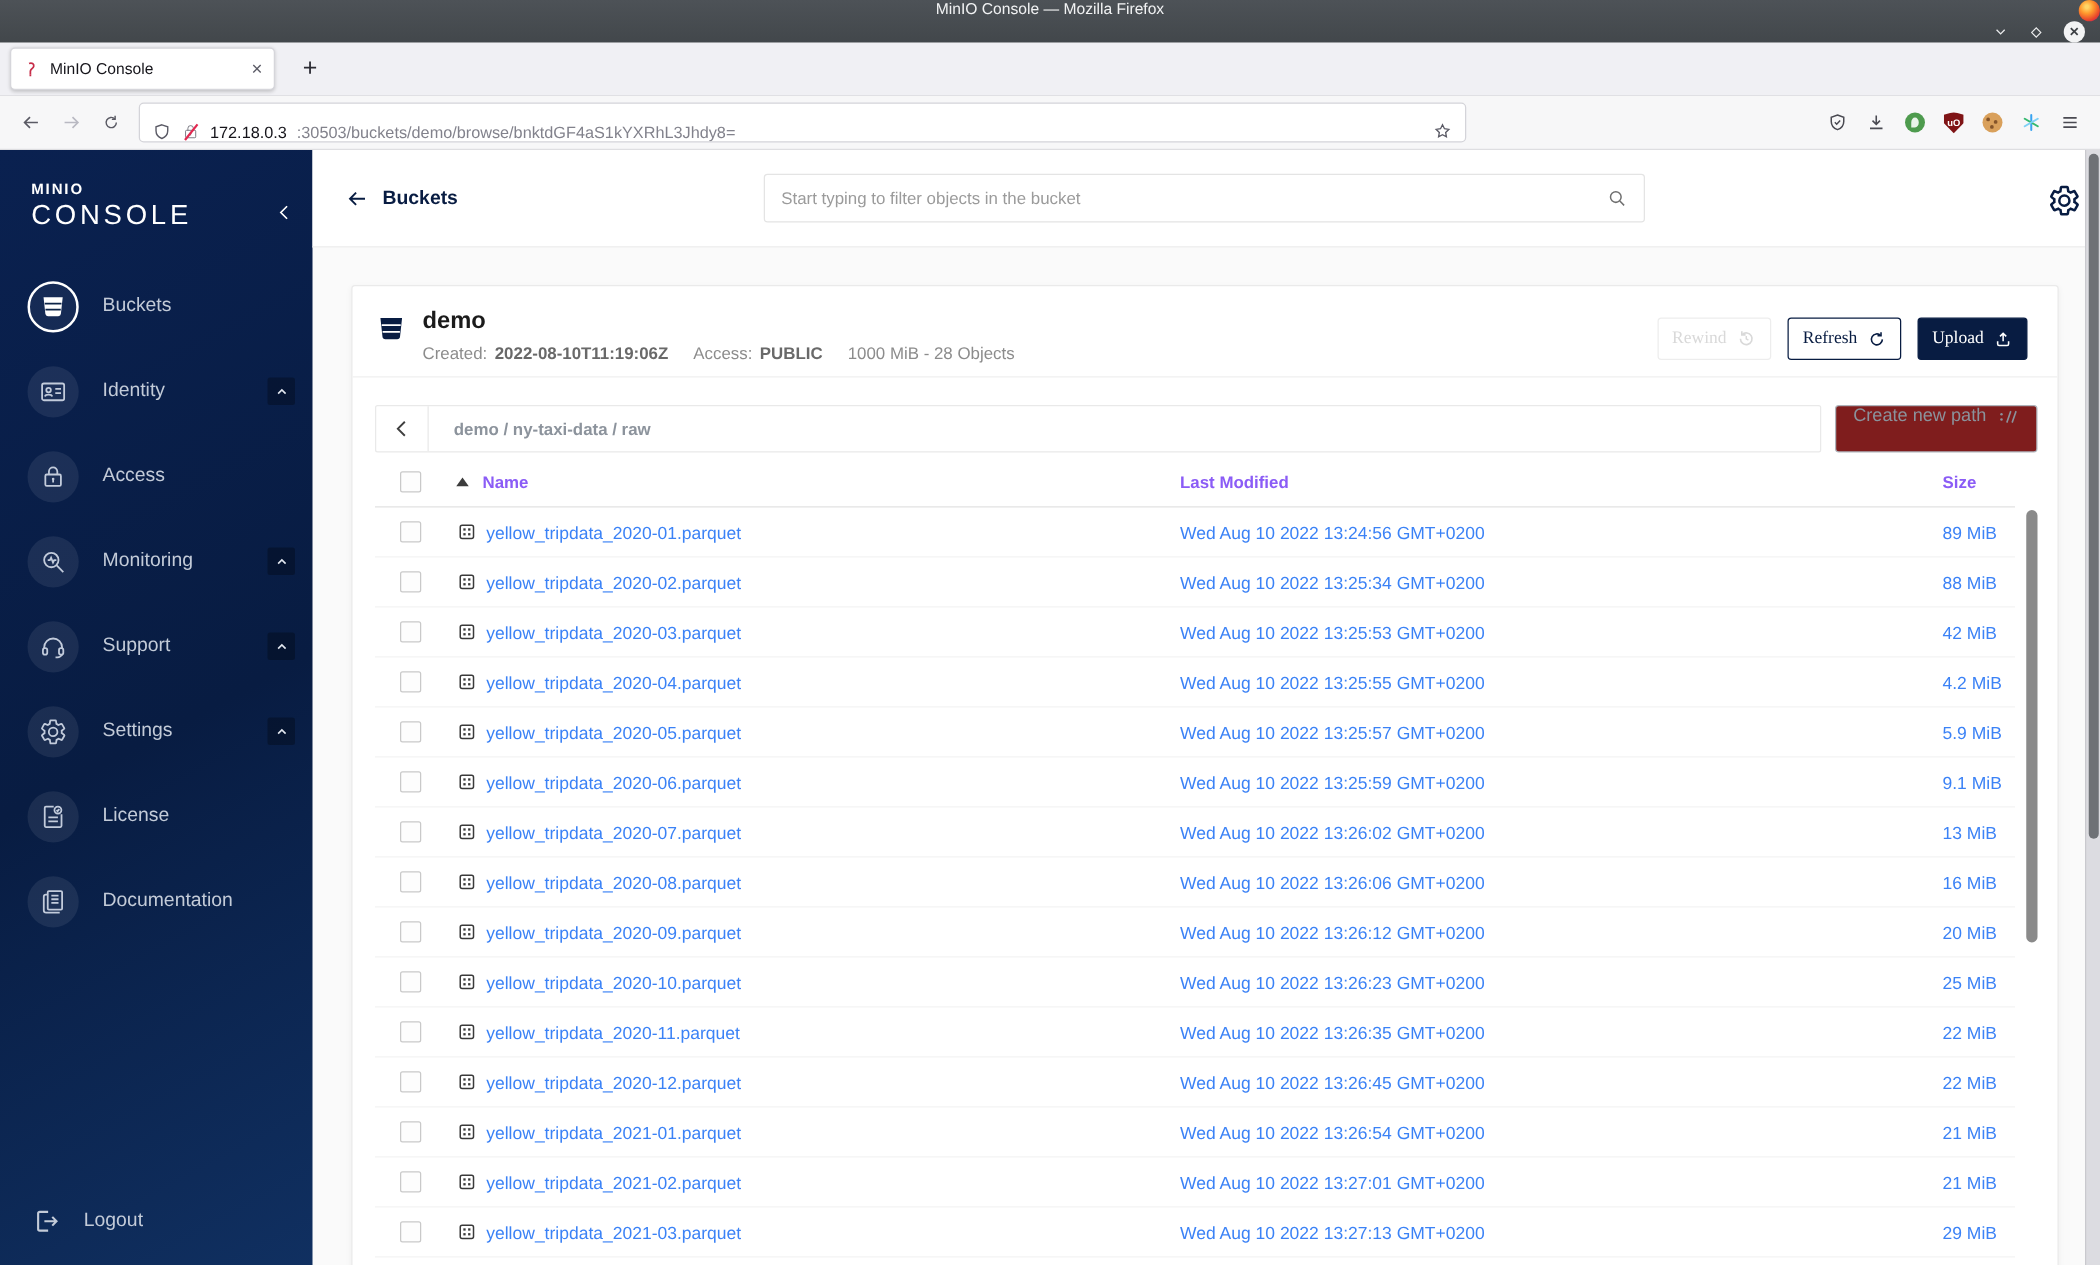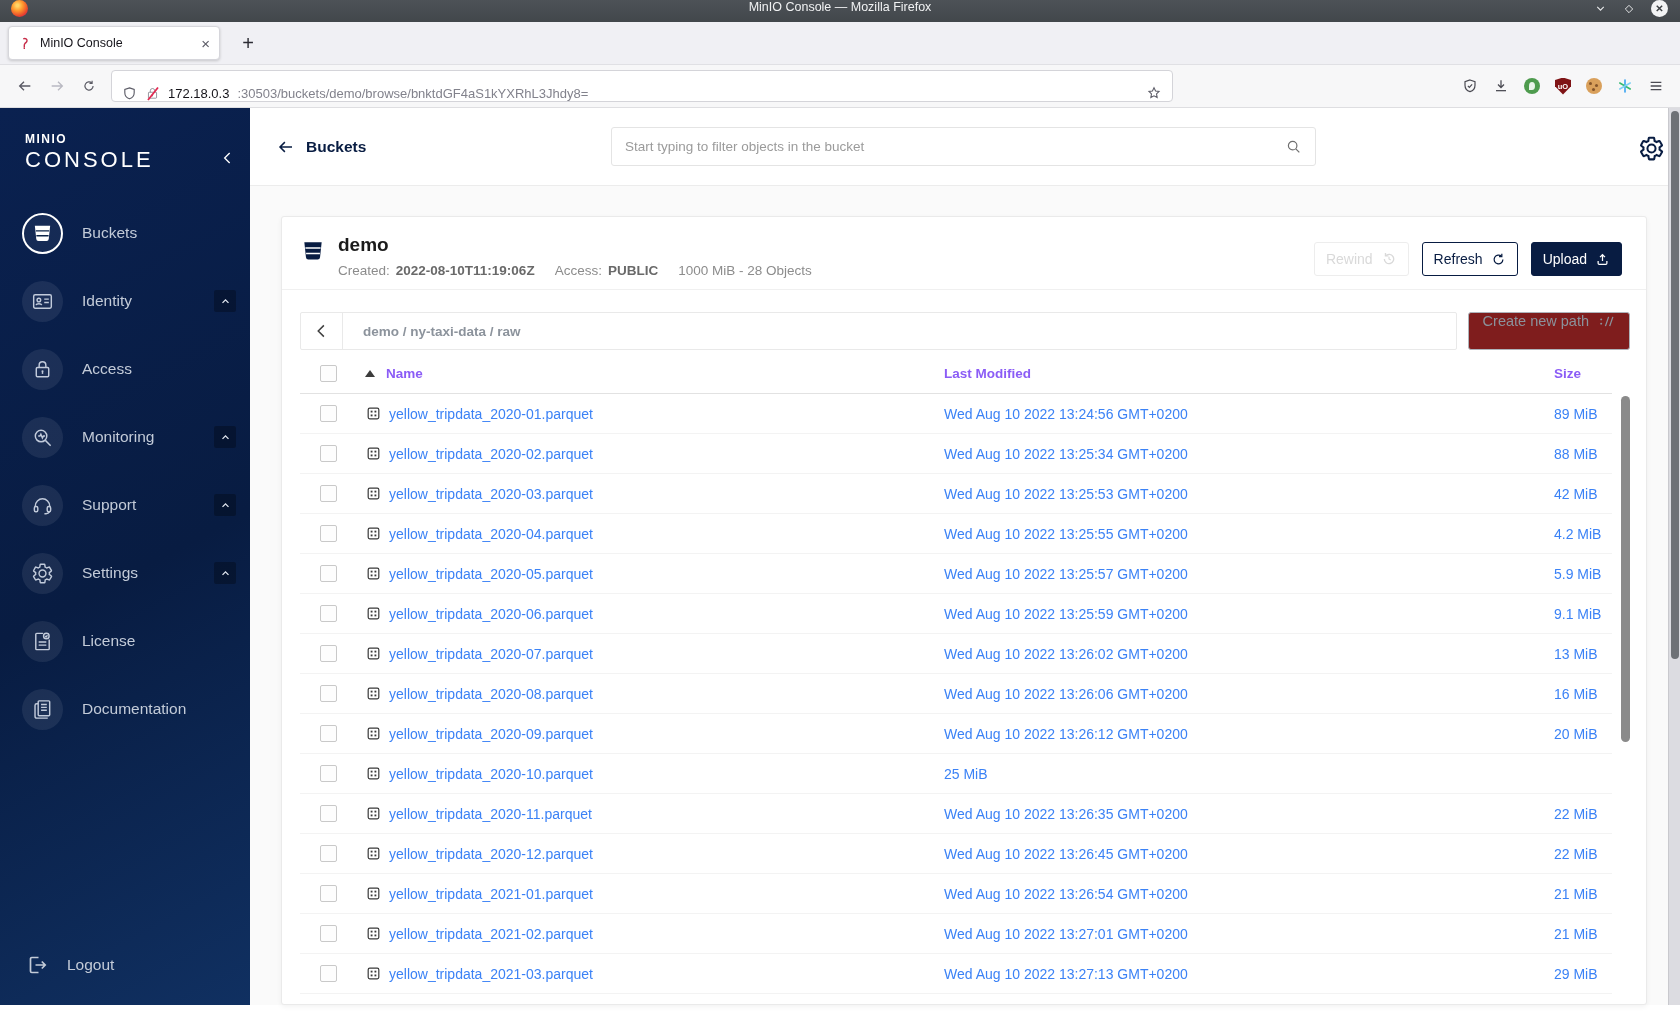--- a/index.html
+++ b/index.html
@@ -1,22 +1,22 @@
 <!DOCTYPE html>
 <html><head>
 <meta charset="utf-8">
 <style>
   * { margin:0; padding:0; box-sizing:border-box; }
   html,body { width:1680px; height:1012px; overflow:hidden; background:#fff;
               font-family:"Liberation Sans", sans-serif; }
   svg { display:block; }
 
   
-  .titlebar { height:22px; background:linear-gradient(#4d5257,#42474b);
-              display:flex; align-items:flex-start; position:relative; color:#f1f2f3; }
+  .titlebar { height:34px; background:linear-gradient(#4d5257,#42474b);
+              display:flex; align-items:flex-end; position:relative; color:#f1f2f3;flex-direction:column; }
   .fx-logo { width:17px; height:17px; margin-left:11px; border-radius:50%;
              background:radial-gradient(circle at 38% 32%, #ffd567 8%, #ff9a2e 34%, #e8452c 68%, #b5007f 100%); }
   .win-title { position:absolute; left:0; right:0; text-align:center; font-size:12.5px; pointer-events:none; }
   .win-controls { margin-left:auto; display:flex; gap:16px; align-items:center; margin-right:12px; z-index:1; color:#e9eaeb; }
   .close-btn { width:17px; height:17px; border-radius:50%; background:#f2f3f4; color:#3c4044;
                display:flex; align-items:center; justify-content:center; font-size:10px; font-weight:bold; }
 
   .tabbar { height:43px; background:#f0f0f4; display:flex; align-items:center; border-bottom:1px solid #e0e0e4; }
   .tab { width:212px; height:34px; background:#fff; border:1px solid #d6d6db; border-radius:4px;
          box-shadow:0 1px 3px rgba(0,0,0,.18); margin-left:8px; display:flex; align-items:center;
@@ -86,21 +86,21 @@
   .bucket-head { display:flex; align-items:flex-start; padding:17px 24px 0 18px; height:73px; border-bottom:1px solid #f0f0f0; }
   .bucket-glyph { margin-top:4px; color:#081C42; --stripe:#fff; }
   .bh-text { margin-left:12px; }
   .bh-title { font-size:19px; font-weight:bold; color:#1b1b1b; line-height:1.15; }
   .bh-meta { margin-top:7px; font-size:13.5px; color:#8c8c8c; display:flex; align-items:center; }
   .bh-meta b { color:#696969; margin-left:6px; }
   .meta-gap { width:20px; }
   .head-actions { margin-left:auto; display:flex; gap:13px; margin-top:8px; }
   .btn { height:34px; border-radius:3px; font-size:14px; display:inline-flex; align-items:center; gap:8px;
          padding:0 11px; background:#fff; border:1px solid transparent; cursor:pointer;
-         font-family:Liberation Sans, sans-serif; }
+         font-family:Liberation Serif, serif; }
   .btn-disabled { border-color:#ededed; color:#d9d9d9; cursor:default; }
   .btn-outline { border-color:#081C42; color:#081C42; }
   .btn-primary { background:#081C42; border-color:#081C42; color:#fff; }
 
   .bc-row { display:flex; margin:22px 16px 0 18px; gap:11px; height:38px; }
   .bc-box { flex:1; border:1px solid #e9e9e9; border-radius:2px; display:flex; align-items:center; min-width:0; background:#fff; }
   .bc-back { width:42px; height:100%; border-right:1px solid #e9e9e9; display:flex; align-items:center;
              justify-content:center; color:#3f3f3f; cursor:pointer; }
   .bc-path { margin-left:20px; font-size:13.5px; color:#8c939c;font-weight:bold; }
   .btn-create { height:38px; border:1px solid #aeb3ba; border-radius:3px; color:#8b929b; font-size:14.5px;
@@ -639,20 +639,21 @@
     <span class="cell-size">20 MiB</span>
   </div>
                 <div class="t-row">
     <span class="cbx"></span>
     <span class="name-cell">
       <svg class="file-ic" width="17" height="17">
                       <use href="#i-file"></use>
                     </svg>
       <span class="name-text">yellow_tripdata_2020-10.parquet</span>
     </span>
+    <span class="cell-modified">Wed Aug 10 2022 13:26:23 GMT+0200</span>
     <span class="cell-size">25 MiB</span>
   </div>
                 <div class="t-row">
     <span class="cbx"></span>
     <span class="name-cell">
       <svg class="file-ic" width="17" height="17">
                       <use href="#i-file"></use>
                     </svg>
       <span class="name-text">yellow_tripdata_2020-11.parquet</span>
     </span>

